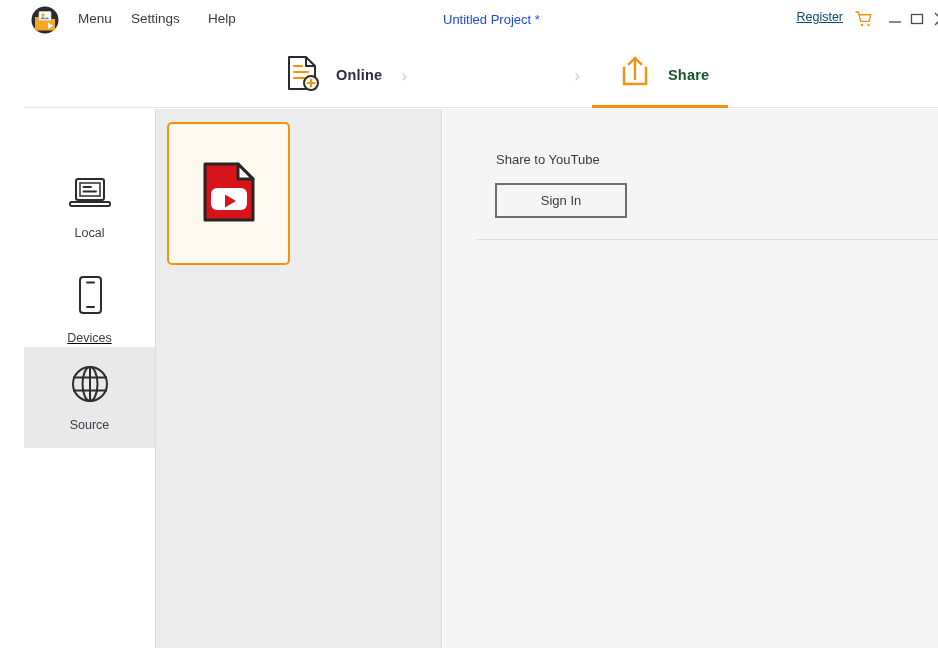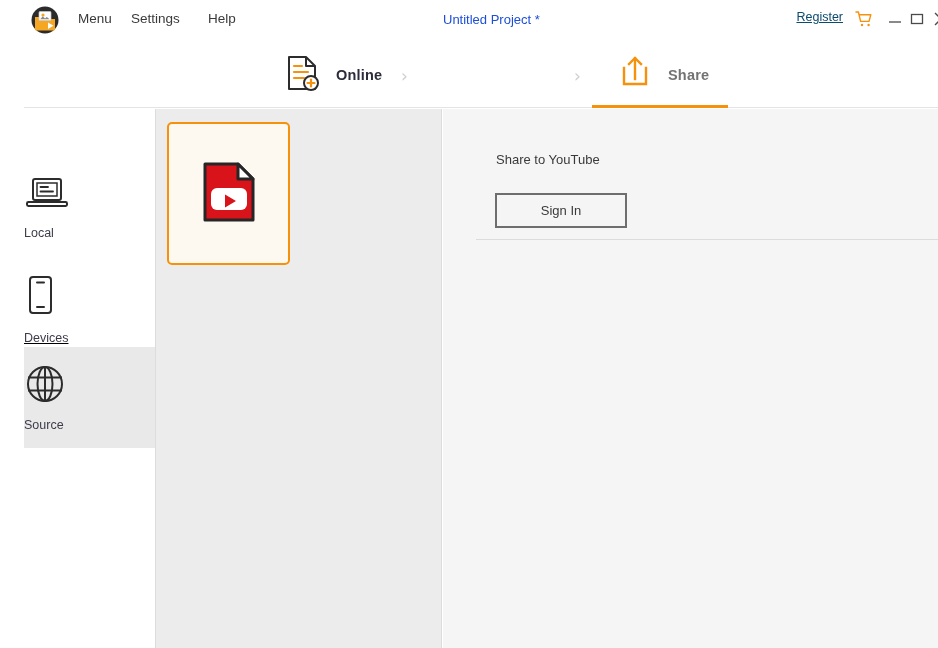--- a/index.html
+++ b/index.html
@@ -75,21 +75,21 @@
     display: flex; align-items: center; gap: 14px;
     cursor: pointer;
   }
   .step-source { left: 258px; }
   .step-theme  { left: 420px; }
   .step-share  { left: 592px; }
   .step-label {
     font-size: 14.5px; font-weight: bold;
     color: #2c2c3a; letter-spacing: .2px;
   }
-  .step-share .step-label { color: #737373; }
+  .step-share .step-label { color: #14532d; }
   .chev {
     position: absolute; top: 26px;
     font-size: 17px; color: #cfcfcf;
     font-family: "DejaVu Sans", sans-serif;
   }
   .chev-1 { left: 377px; }
   .chev-2 { left: 550px; }
   .step-underline {
     position: absolute; left: 568px; top: 105px;
     width: 136px; height: 3px;
@@ -100,21 +100,21 @@
   .sidebar {
     position: absolute; left: 0; top: 109px;
     width: 132px; height: 539px;
     background: #ffffff;
     border-right: 1px solid #dcdcdc;
   }
   .side-item {
     position: absolute; left: 0;
     width: 131px; height: 101px;
     display: flex; flex-direction: column;
-    align-items: flex-start; justify-content: center;
+    align-items: center; justify-content: center;
     gap: 9px;
     cursor: pointer;
   }
   .side-local   { top: 48px; }
   .side-devices { top: 150px; text-decoration: underline; }
   .side-online  { top: 238px; background: #e9e9e9; }
   .side-label {
     font-size: 12.5px; color: #3c3c4a;
   }
 
@@ -138,21 +138,21 @@
     position: absolute; left: 419px; top: 109px;
     width: 519px; height: 539px;
     background: #f5f5f5;
     padding-left: 48px;
   }
   .share-label {
     position: absolute; left: 53px; top: 43px;
     font-size: 13px; color: #3a3a3a;
   }
   .signin-btn {
-    position: absolute; left: 52px; top: 84px;
+    position: absolute; left: 52px; top: 74px;
     width: 132px; height: 35px;
     border: 2px solid #6e6e6e;
     background: transparent;
     font-family: "Liberation Sans", sans-serif;
     font-size: 13px; color: #3a3a3a;
     cursor: pointer;
   }
   .divider {
     position: absolute; left: 33px; top: 130px;
     width: 486px; height: 1px;

